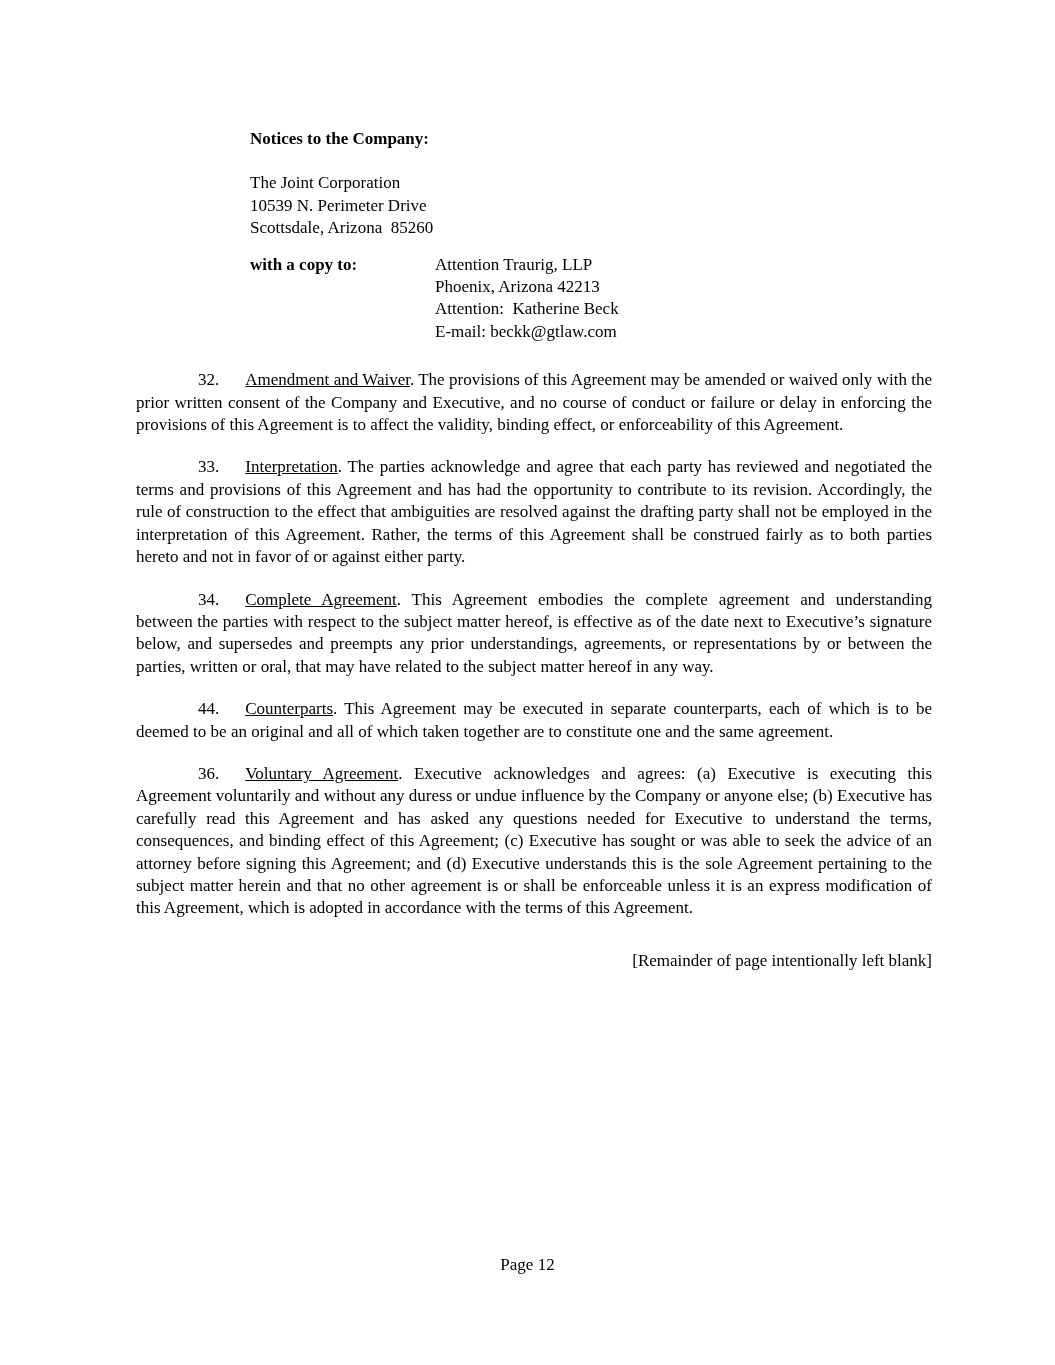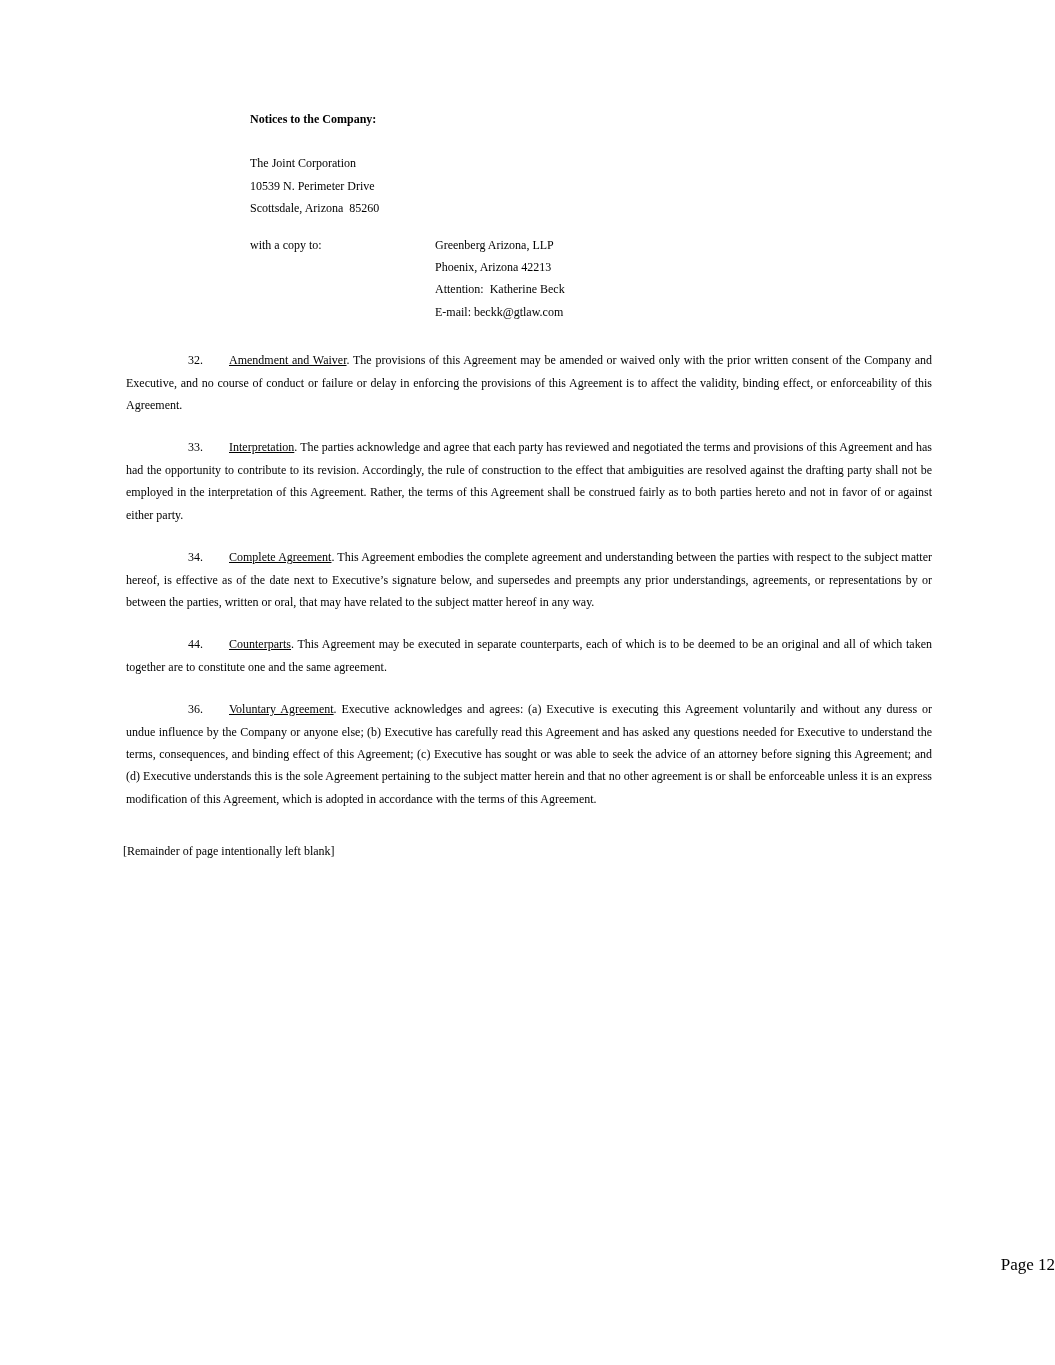--- a/index.html
+++ b/index.html
@@ -11,23 +11,23 @@
     width: 1055px;
     height: 1365px;
     position: relative;
     font-family: "Liberation Serif", serif;
     color: #000000;
     overflow: hidden;
   }
   .content {
     position: absolute;
     left: 123px;
-    top: 108px;
+    top: 128px;
     width: 809px;
-    font-size: 12px;
+    font-size: 17px;
     line-height: 22.4px;
   }
   .notices-heading {
     margin: 0 0 22px 127px;
     font-weight: bold;
   }
   .address {
     margin: 0 0 0 127px;
   }
   .address .line {
@@ -37,67 +37,68 @@
     margin-bottom: 14px;
   }
   .copy-row {
     display: flex;
     margin-left: 127px;
     margin-bottom: 26px;
   }
   .copy-label {
     width: 185px;
     flex: 0 0 185px;
+    font-weight: bold;
   }
   .copy-address {
     margin: 0;
   }
   .section {
-    margin: 0 0 20px 3px;
+    margin: 0 0 20px 13px;
     text-align: justify;
     text-indent: 62px;
   }
   .section .heading {
     text-decoration: underline;
   }
   .section .numgap {
     display: inline-block;
     width: 26px;
   }
   .remainder {
     margin: 30px 0 0 0;
-    text-align: left;
+    text-align: right;
     text-indent: 0;
   }
   .page-footer {
     position: absolute;
     top: 1255px;
     left: 0;
     width: 100%;
-    text-align: right;
+    text-align: center;
     font-size: 17px;
   }
 </style>
 </head>
 <body>
 
 <div class="content">
 
   <p class="notices-heading">Notices to the Company:</p>
 
   <div class="address company-address">
     <div class="line">The Joint Corporation</div>
     <div class="line">10539 N. Perimeter Drive</div>
     <div class="line">Scottsdale, Arizona  85260</div>
   </div>
 
   <div class="copy-row">
     <div class="copy-label">with a copy to:</div>
     <div class="address copy-address">
-      <div class="line">Greenberg Arizona, LLP</div>
+      <div class="line">Attention Traurig, LLP</div>
       <div class="line">Phoenix, Arizona 42213</div>
       <div class="line">Attention:  Katherine Beck</div>
       <div class="line">E-mail: beckk@gtlaw.com</div>
     </div>
   </div>
 
   <p class="section"><span class="num">32.</span><span class="numgap"></span><span class="heading">Amendment and Waiver</span><span class="body">. The provisions of this Agreement may be amended or waived only with the prior written consent of the Company and Executive, and no course of conduct or failure or delay in enforcing the provisions of this Agreement is to affect the validity, binding effect, or enforceability of this Agreement.</span></p>
 
   <p class="section"><span class="num">33.</span><span class="numgap"></span><span class="heading">Interpretation</span><span class="body">. The parties acknowledge and agree that each party has reviewed and negotiated the terms and provisions of this Agreement and has had the opportunity to contribute to its revision. Accordingly, the rule of construction to the effect that ambiguities are resolved against the drafting party shall not be employed in the interpretation of this Agreement. Rather, the terms of this Agreement shall be construed fairly as to both parties hereto and not in favor of or against either party.</span></p>
 

